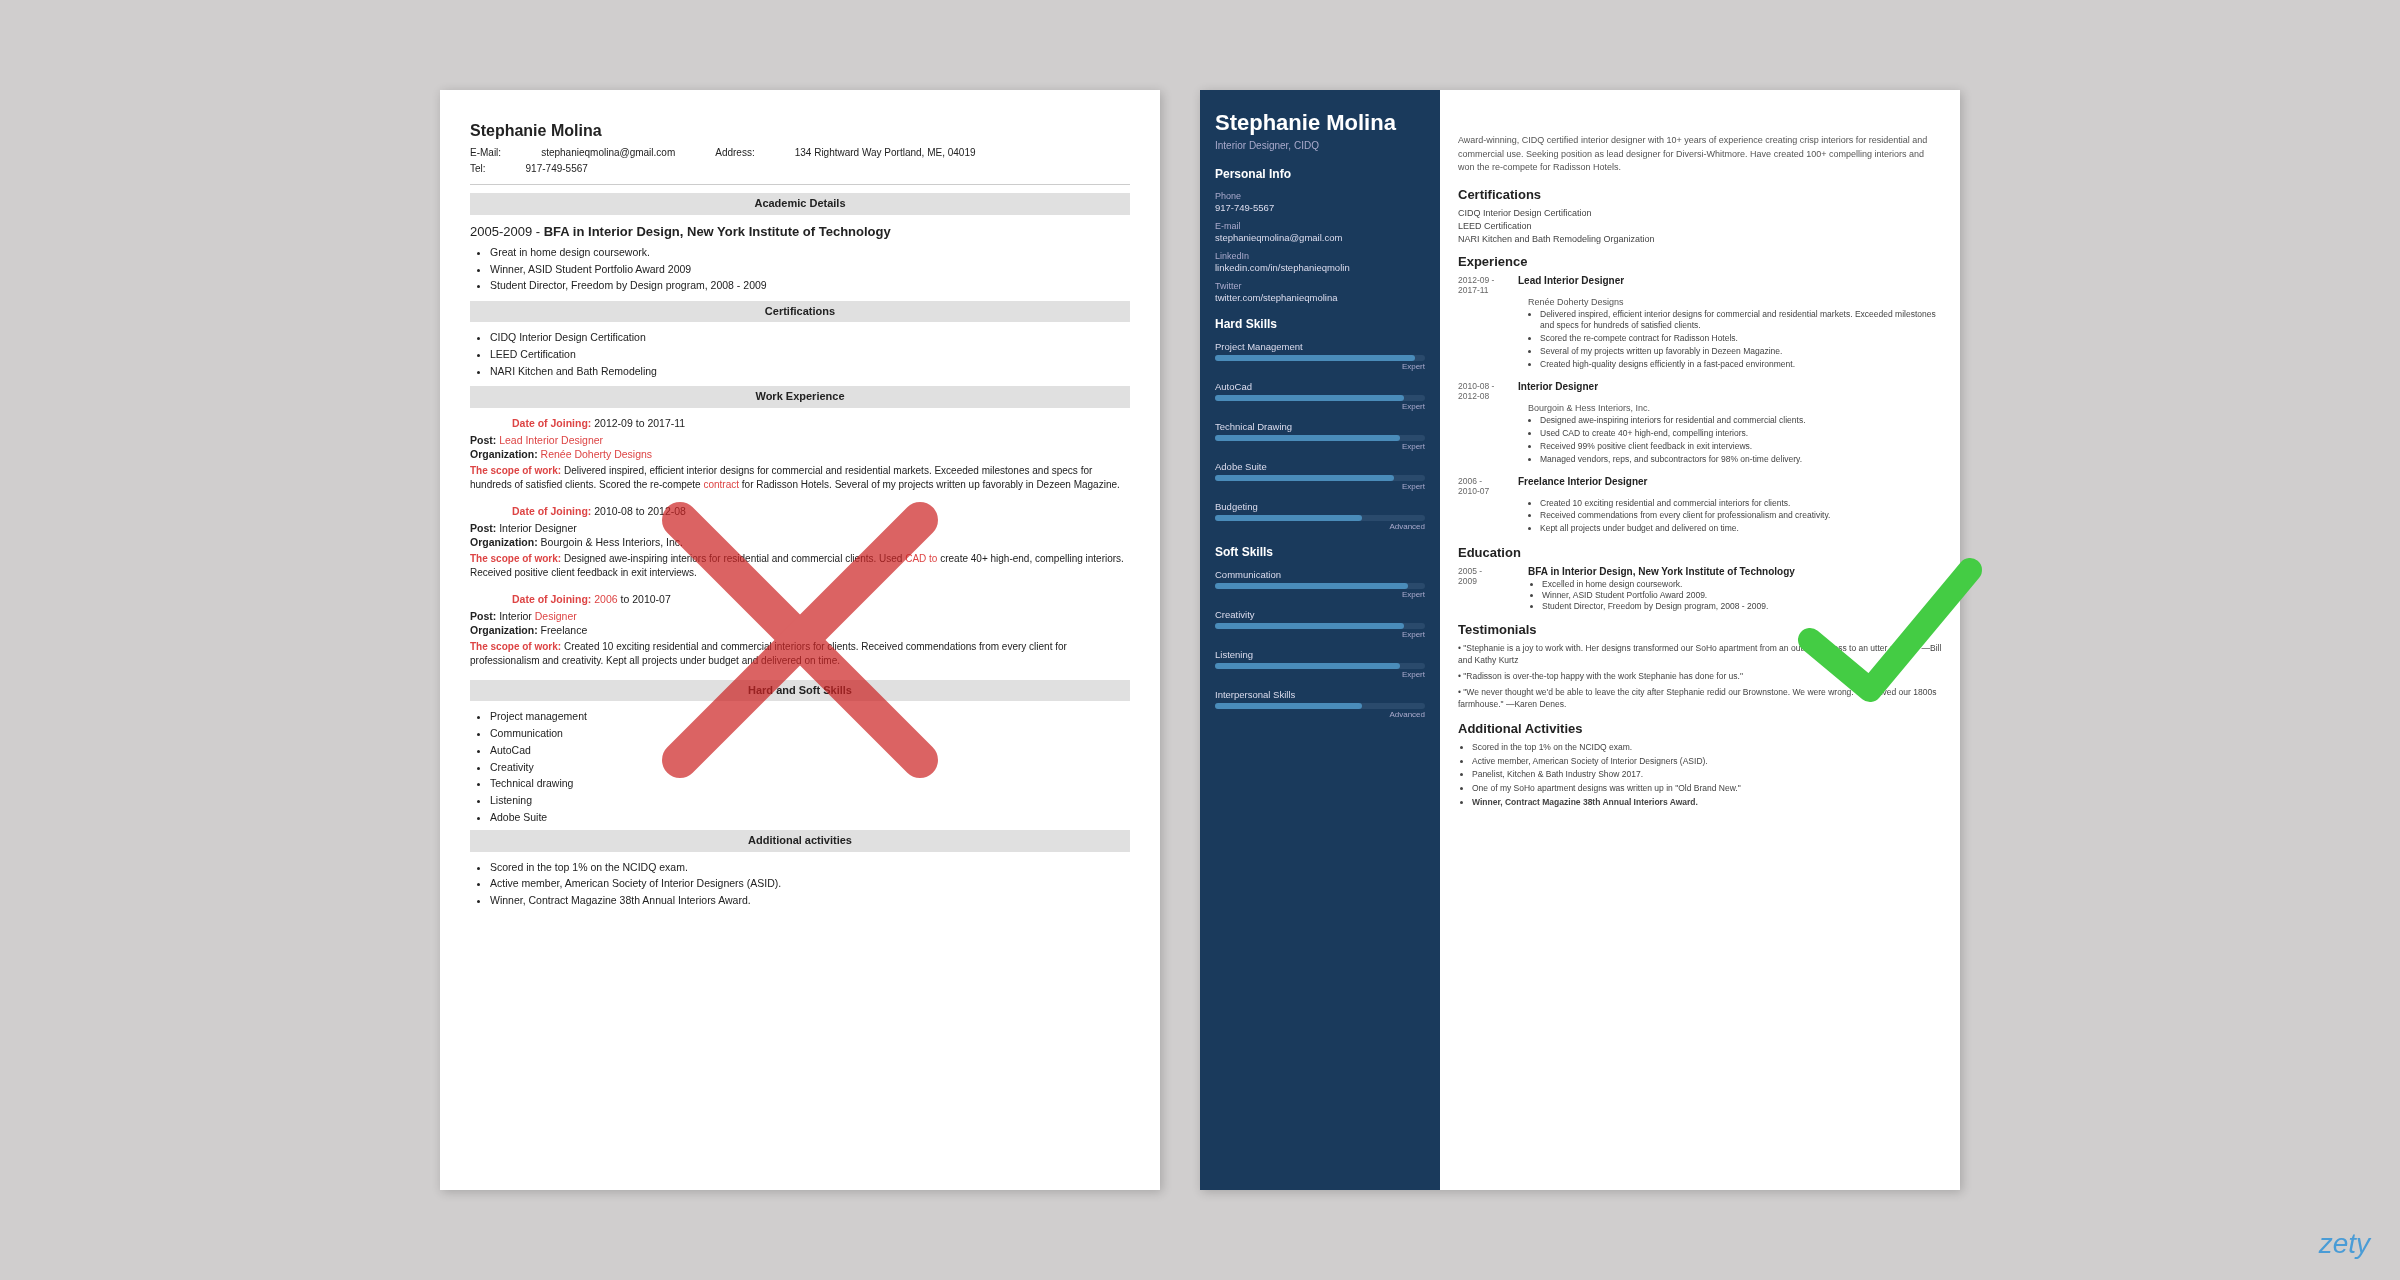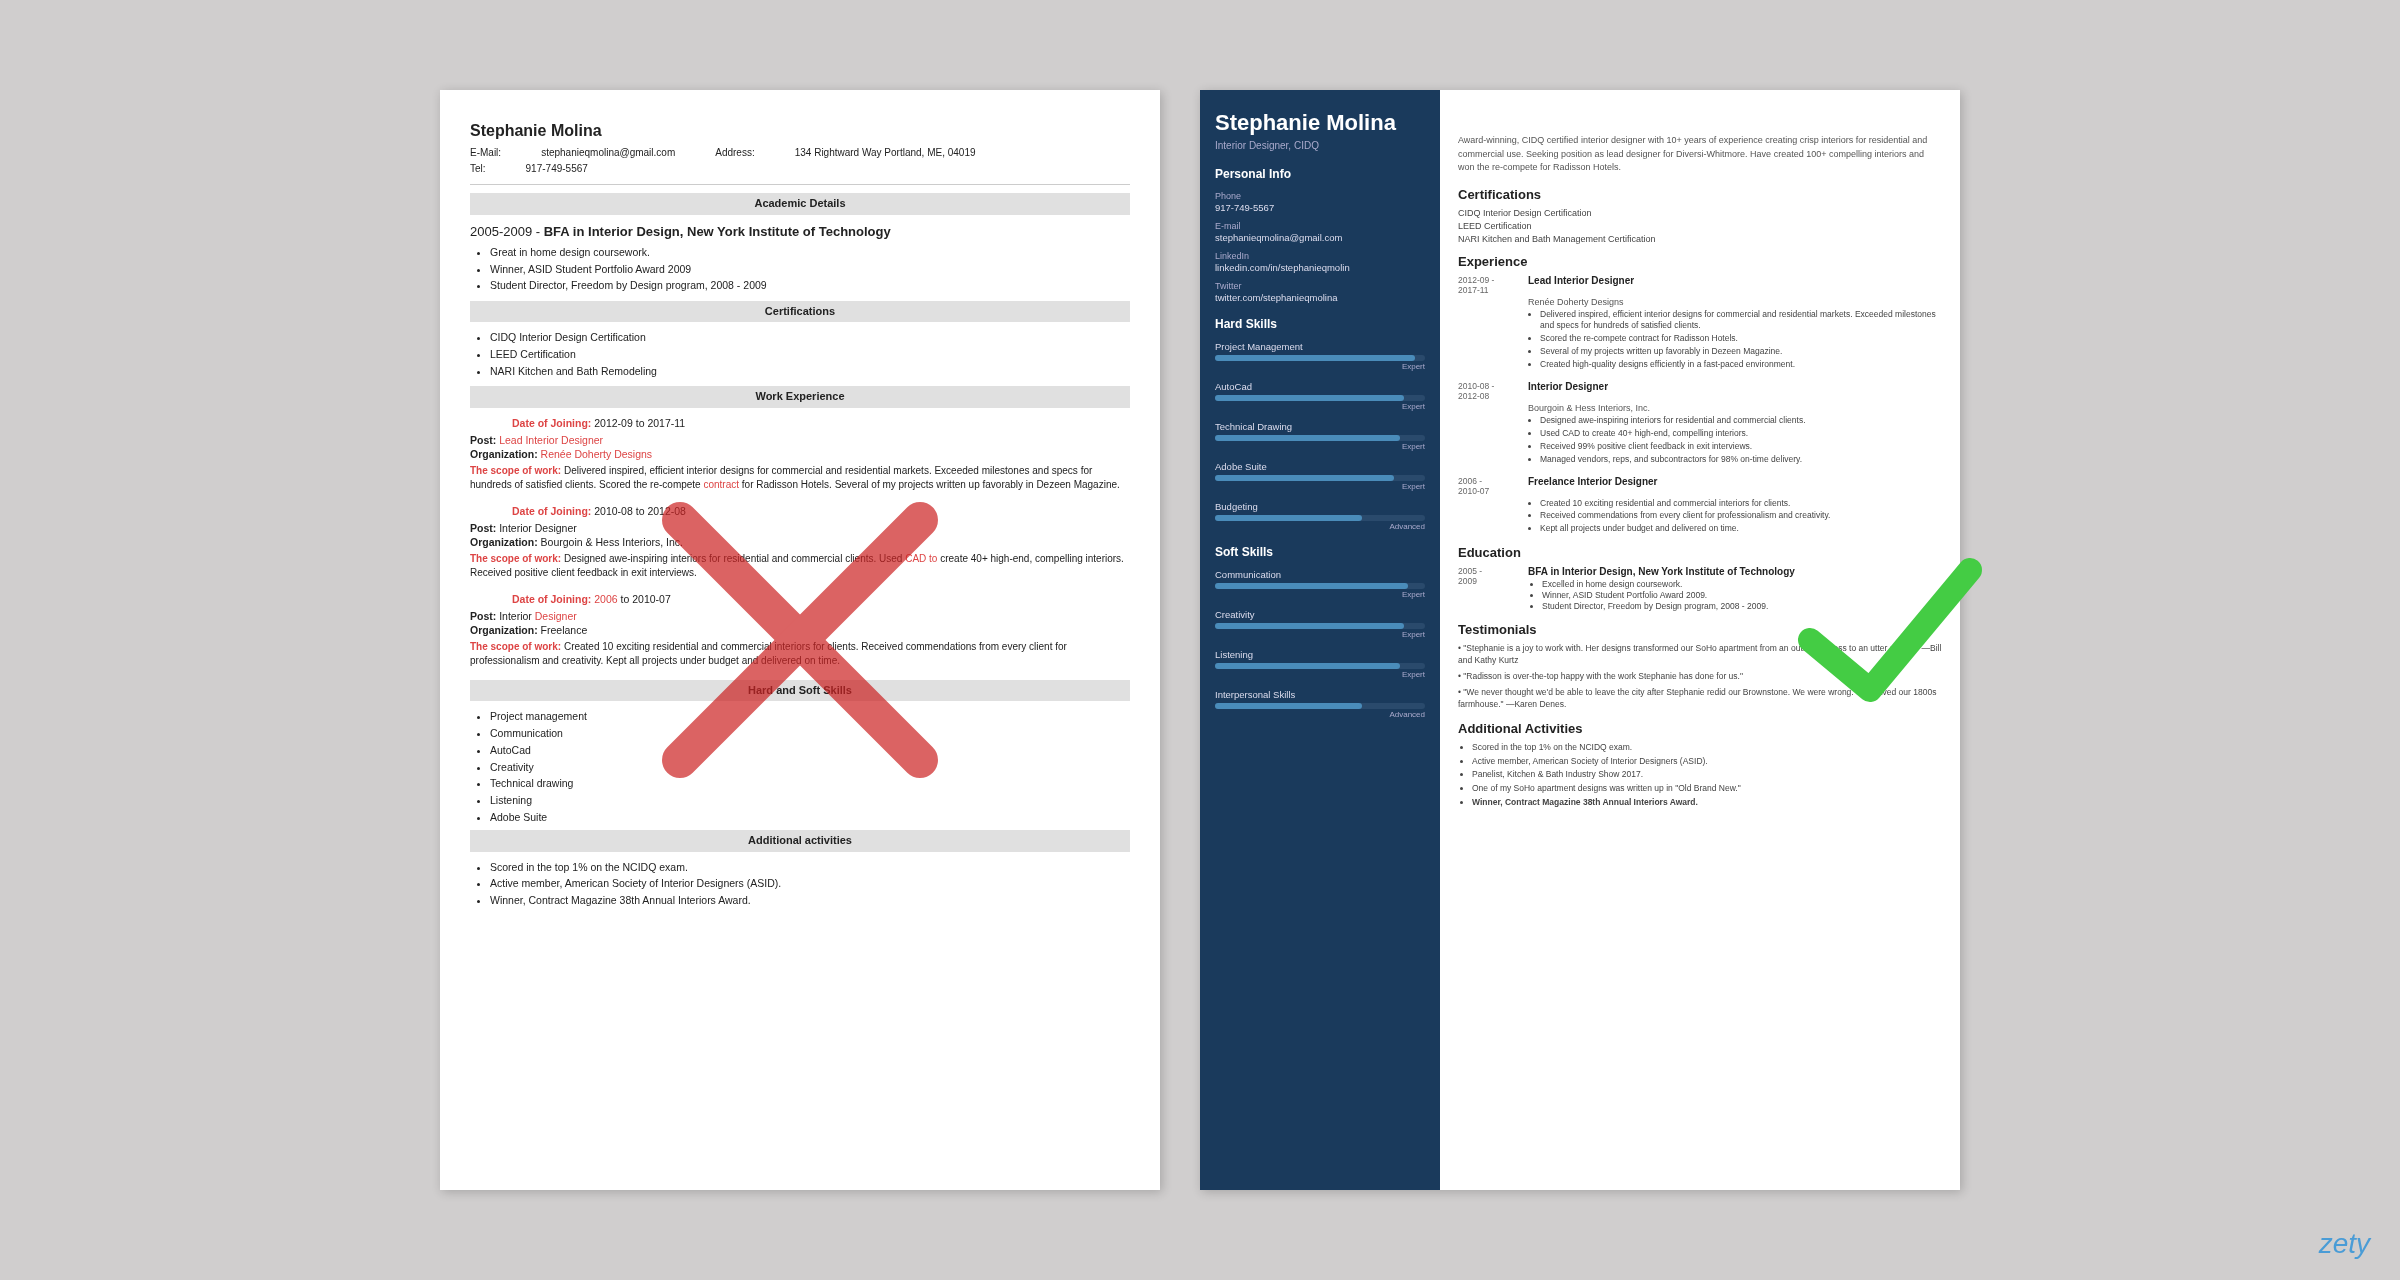--- a/index.html
+++ b/index.html
@@ -229,21 +229,20 @@
       font-size: 9px;
       color: #444;
       margin-bottom: 3px;
     }
 
     .exp-entry {
       margin-bottom: 10px;
     }
     .exp-entry-header {
       display: flex;
-      gap: 10px;
       margin-bottom: 2px;
     }
     .exp-dates {
       font-size: 8.5px;
       color: #666;
       width: 60px;
       flex-shrink: 0;
     }
     .exp-title {
       font-size: 10px;
@@ -506,21 +505,21 @@
         <div class="skill-level-text">Advanced</div>
       </div>
     </div>
 
     <div class="resume-right-main">
       <div class="main-summary">Award-winning, CIDQ certified interior designer with 10+ years of experience creating crisp interiors for residential and commercial use. Seeking position as lead designer for Diversi-Whitmore. Have created 100+ compelling interiors and won the re-compete for Radisson Hotels.</div>
 
       <div class="main-section-title">Certifications</div>
       <div class="cert-item">CIDQ Interior Design Certification</div>
       <div class="cert-item">LEED Certification</div>
-      <div class="cert-item">NARI Kitchen and Bath Management Certification</div>
+      <div class="cert-item">NARI Kitchen and Bath Remodeling Organization</div>
 
       <div class="main-section-title">Experience</div>
 
       <div class="exp-entry">
         <div class="exp-entry-header">
           <div class="exp-dates">2012-09 -<br>2017-11</div>
           <div class="exp-title">Lead Interior Designer</div>
         </div>
         <div class="exp-org">Renée Doherty Designs</div>
         <ul class="exp-bullets">

